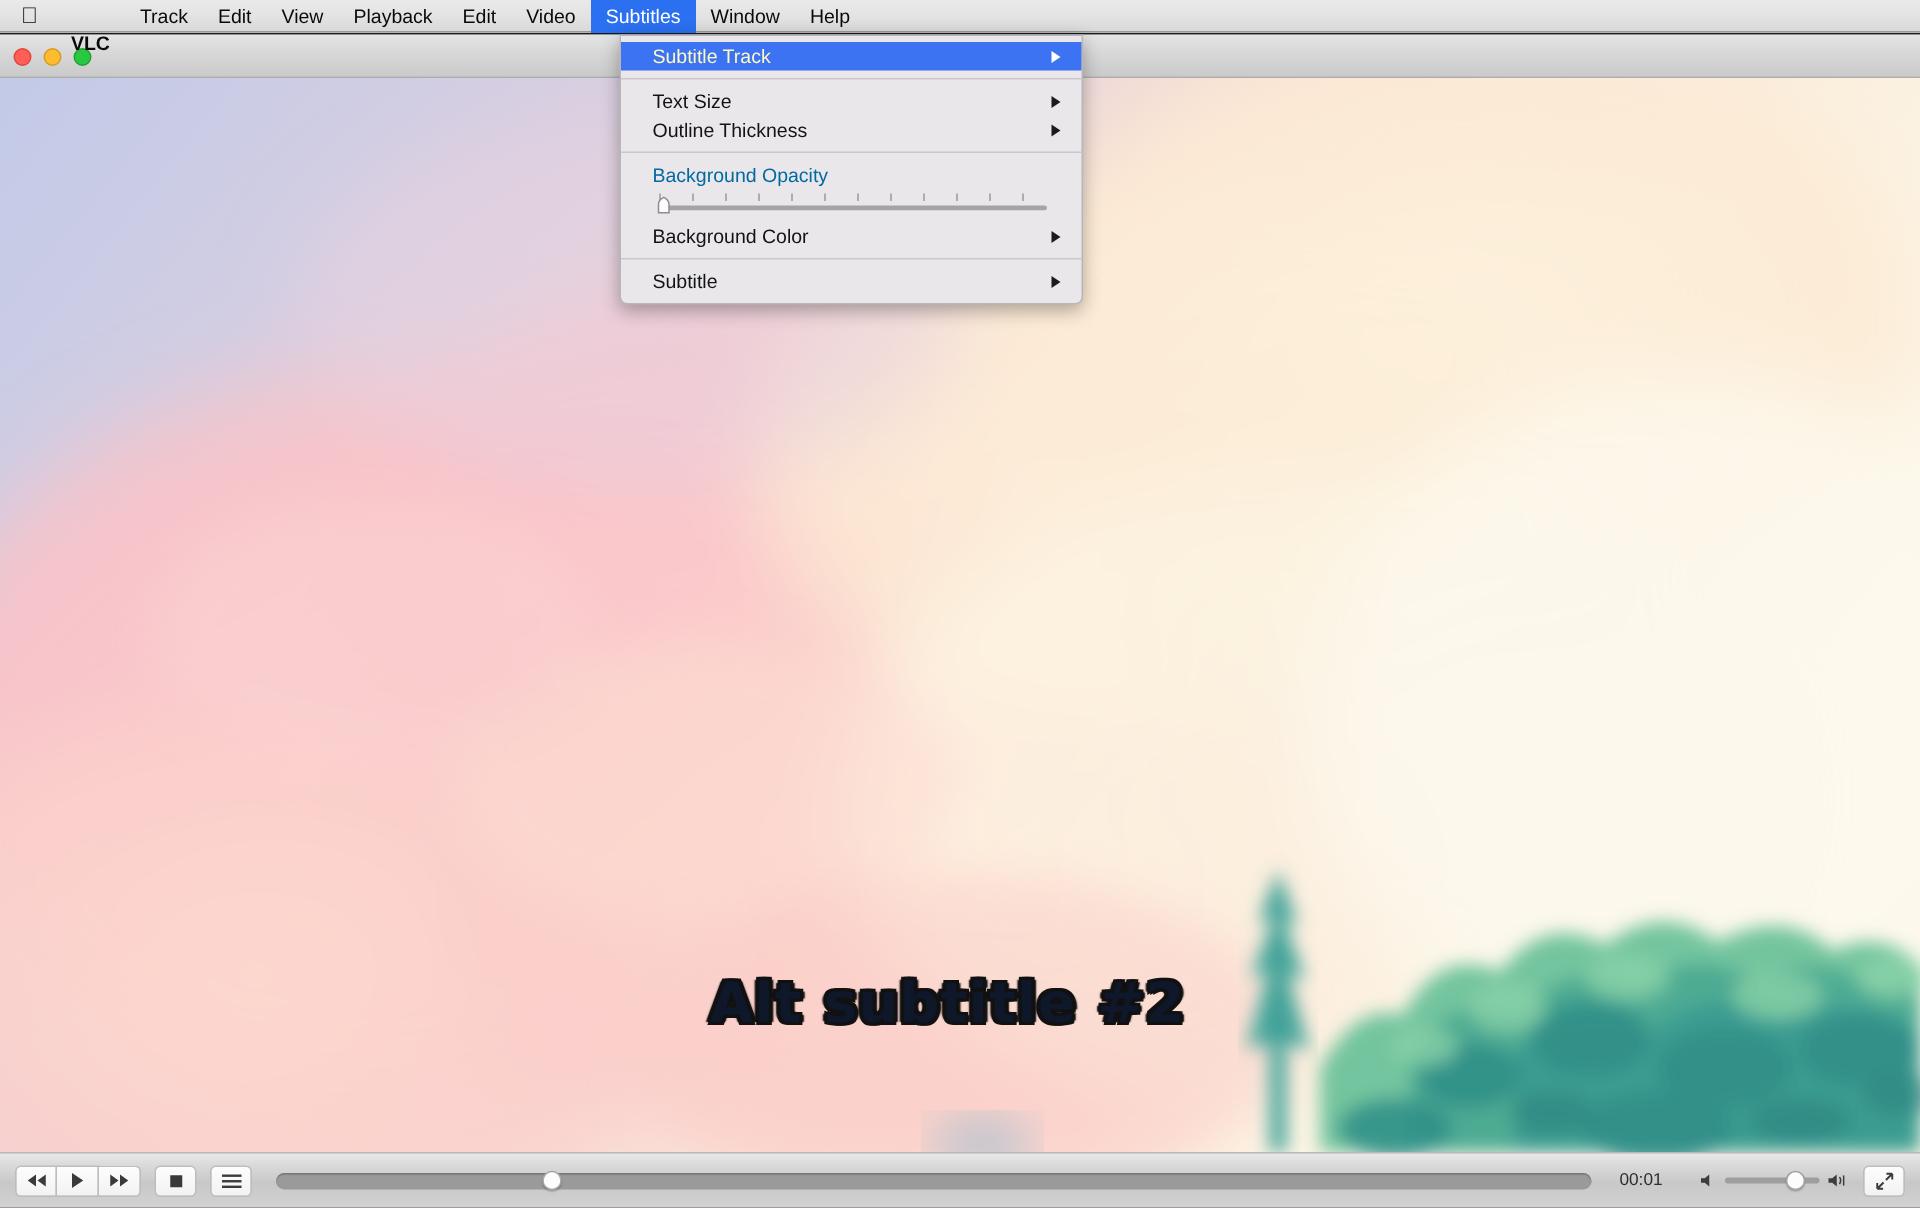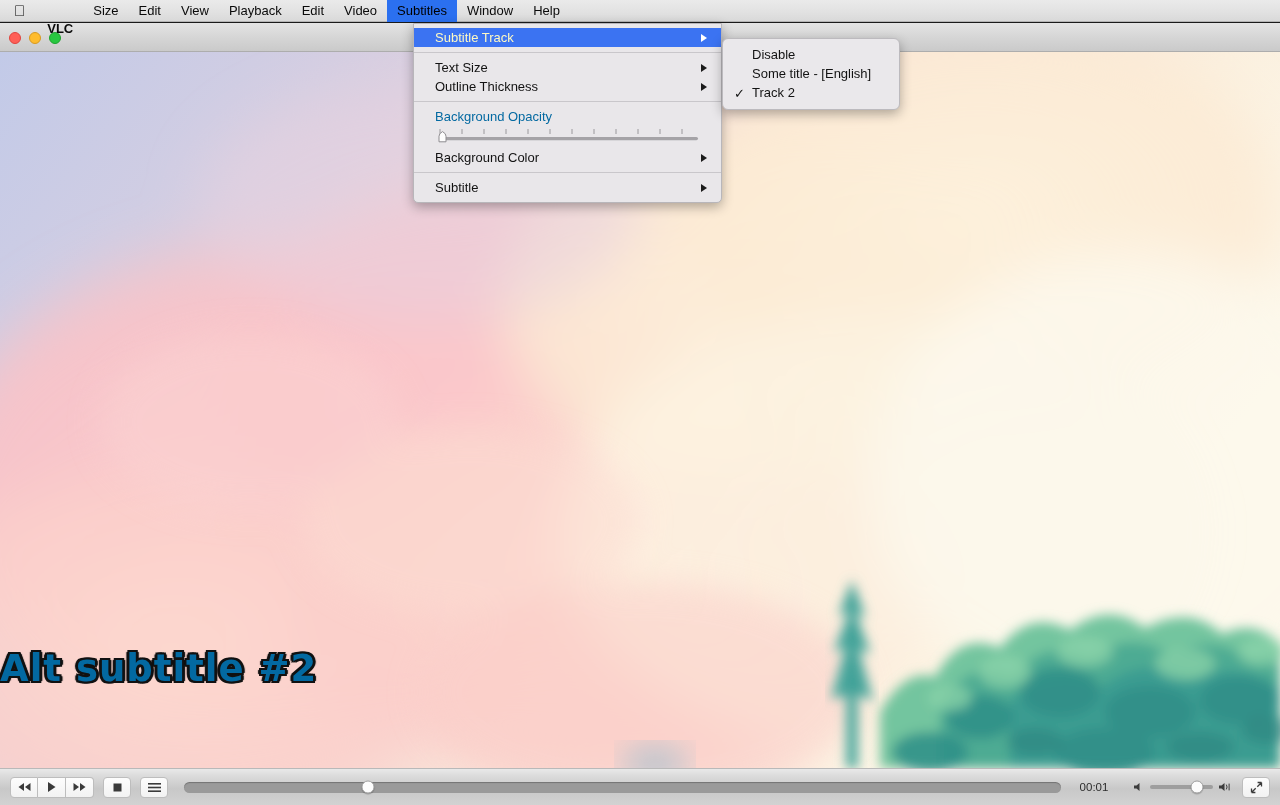--- a/index.html
+++ b/index.html
@@ -17,21 +17,21 @@
     background:linear-gradient(to bottom,#eaeaea 0%,#e2e2e2 55%,#d9d9d9 100%);
     border-bottom:1px solid #b4b4b4;
     display:flex; align-items:center; z-index:40;
   }
   .menubar .mb-item{
     height:22px; display:flex; align-items:center; padding:0 10px;
     font-size:13px; color:#0a0a0a; white-space:nowrap; line-height:22px;
   }
   .menubar .mb-item.apple{ padding:0 12px 0 14px; font-size:15px; }
   .menubar .mb-item.bold{ font-weight:bold;margin-top:36px; }
-  .menubar .mb-item.active{ background:#2b70f0; color:#000000; }
+  .menubar .mb-item.active{ background:#2b70f0; color:#ffffff; }
 
   
   .window{
     position:absolute; left:0; top:23px; width:1280px; height:782px;
     background:#d8d8d8; overflow:hidden;
   }
   .titlebar{
     position:absolute; left:0; top:0; width:1280px; height:29px;
     background:linear-gradient(to bottom,#e4e4e4 0%,#d6d6d6 50%,#cacaca 100%);
     border-bottom:1px solid #adadad;
@@ -44,23 +44,23 @@
 
   
   .video{
     position:absolute; left:0; top:29px; width:1280px; height:716px;
     overflow:hidden; background:#f8dede;
   }
   .video svg{ display:block; width:1280px; height:716px; }
 
   .subtitle{
     position:absolute; left:0; right:16px; top:595px;
-    z-index:5;
+    text-align:center; z-index:5;
     font-family:"DejaVu Sans", sans-serif;
-    font-size:37px; font-weight:600; color:#0369a1; letter-spacing:1px;
+    font-size:37px; font-weight:600; color:#0f172a; letter-spacing:1px;
     text-shadow:
       -2px -2px 0 #111, 2px -2px 0 #111, -2px 2px 0 #111, 2px 2px 0 #111,
       -2px 0 0 #111, 2px 0 0 #111, 0 -2px 0 #111, 0 2px 0 #111,
       -3px 0 1px #111, 3px 0 1px #111;
   }
 
   
   .controls{
     position:absolute; left:0; bottom:0; width:1280px; height:37px;
     background:linear-gradient(to bottom,#e9e9e9 0%,#dcdcdc 18%,#c8c8c8 55%,#d2d2d2 100%);
@@ -140,21 +140,21 @@
   }
 </style>
 </head>
 <body>
 
 <div id="root">
 
   <div class="menubar">
     <div class="mb-item apple"></div>
     <div class="mb-item bold">VLC</div>
-    <div class="mb-item">Size</div>
+    <div class="mb-item">Track</div>
     <div class="mb-item">Edit</div>
     <div class="mb-item">View</div>
     <div class="mb-item">Playback</div>
     <div class="mb-item">Edit</div>
     <div class="mb-item">Video</div>
     <div class="mb-item active">Subtitles</div>
     <div class="mb-item">Window</div>
     <div class="mb-item">Help</div>
   </div>
 
@@ -376,26 +376,14 @@
     </div>
 
     <div class="msep"></div>
 
     <div class="mrow">
       <span>Subtitle</span>
       <span class="arrow"></span>
     </div>
   </div>
 
-  <div class="submenu">
-    <div class="srow">
-      <span>Disable</span>
-    </div>
-    <div class="srow">
-      <span>Some title - [English]</span>
-    </div>
-    <div class="srow">
-      <span class="check">✓</span>
-      <span>Track 2</span>
-    </div>
-  </div>
 
 </div>
 
 </body></html>

